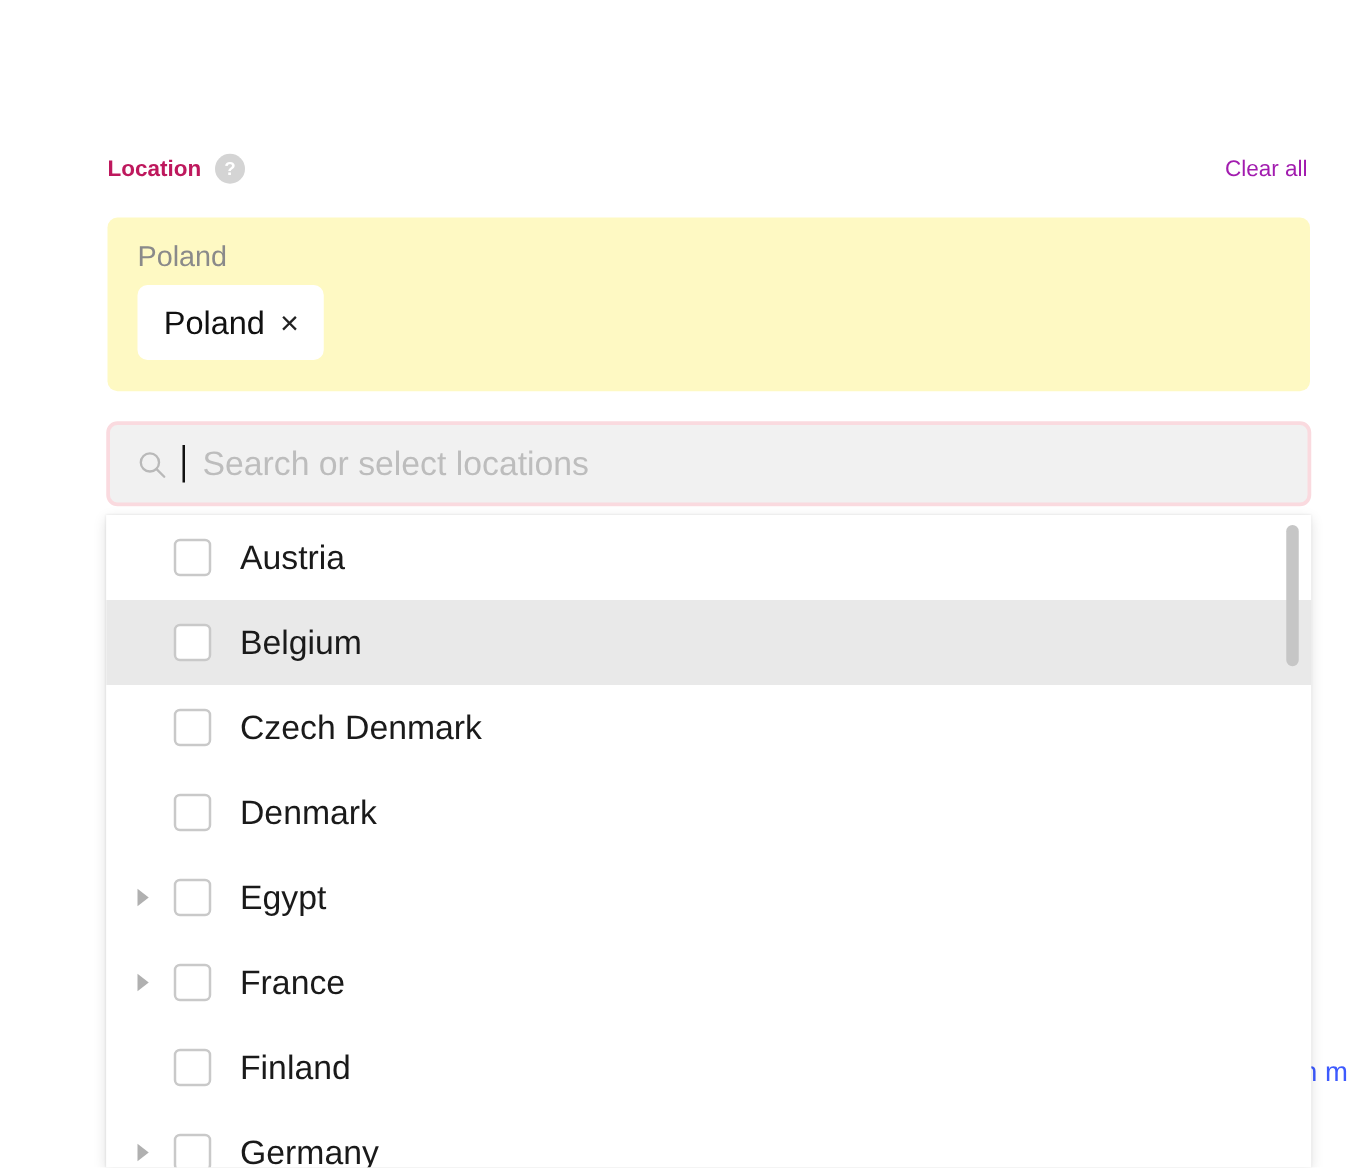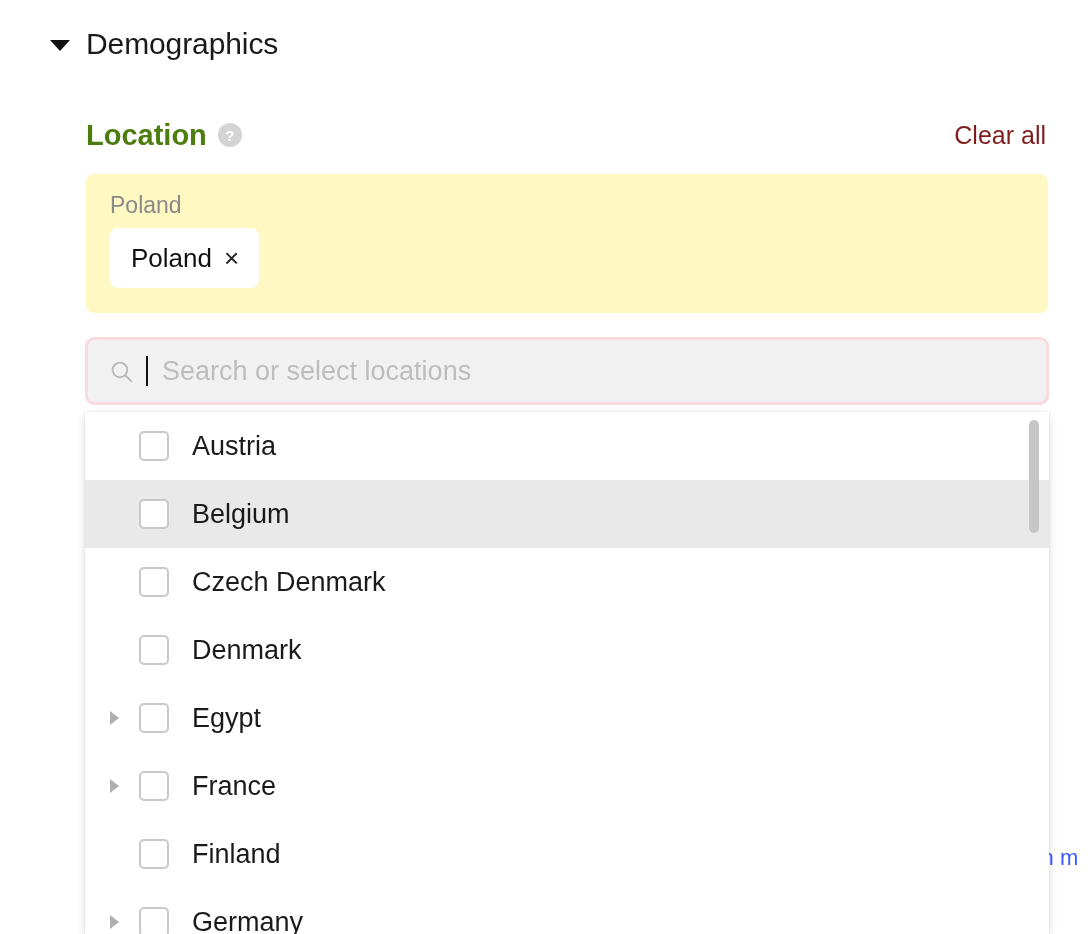--- a/index.html
+++ b/index.html
@@ -47,43 +47,43 @@
   .field-label-row {
     position: absolute;
     left: 86px;
     top: 118px;
     width: 960px;
     display: flex;
     align-items: center;
     height: 34px;
   }
   .field-label {
-    font-size: 29px;
+    font-size: 18px;
     font-weight: bold;
-    color: #4d7c0f;
+    color: #be185d;
     line-height: 30px;
   }
   .help-icon {
     width: 24px; height: 24px;
     border-radius: 50%;
     background: #d4d4d4;
     color: #ffffff;
     font-size: 15px;
     font-weight: bold;
     display: flex;
     align-items: center;
     justify-content: center;
     margin-left: 11px;
     cursor: pointer;
     line-height: 1;
   }
   .clear-all {
     margin-left: auto;
-    font-size: 25px;
-    color: #7f1d1d;
+    font-size: 18px;
+    color: #a21caf;
     cursor: pointer;
     line-height: 32px;
   }
 
   
   .chips-container {
     position: absolute;
     left: 86px;
     top: 174px;
     width: 962px;
@@ -243,24 +243,20 @@
     border-radius: 6px;
     background: #c6c6c6;
     cursor: pointer;
   }
 </style>
 </head>
 <body>
 
 <div id="app">
 
-  <div class="section-header">
-    <span class="caret-down"></span>
-    <span class="section-title">Demographics</span>
-  </div>
 
   <div class="field-label-row">
     <span class="field-label">Location</span>
     <span class="help-icon">?</span>
     <span class="clear-all">Clear all</span>
   </div>
 
   <div class="chips-container">
     <div class="chip-group-label">Poland</div>
     <div class="chip">

